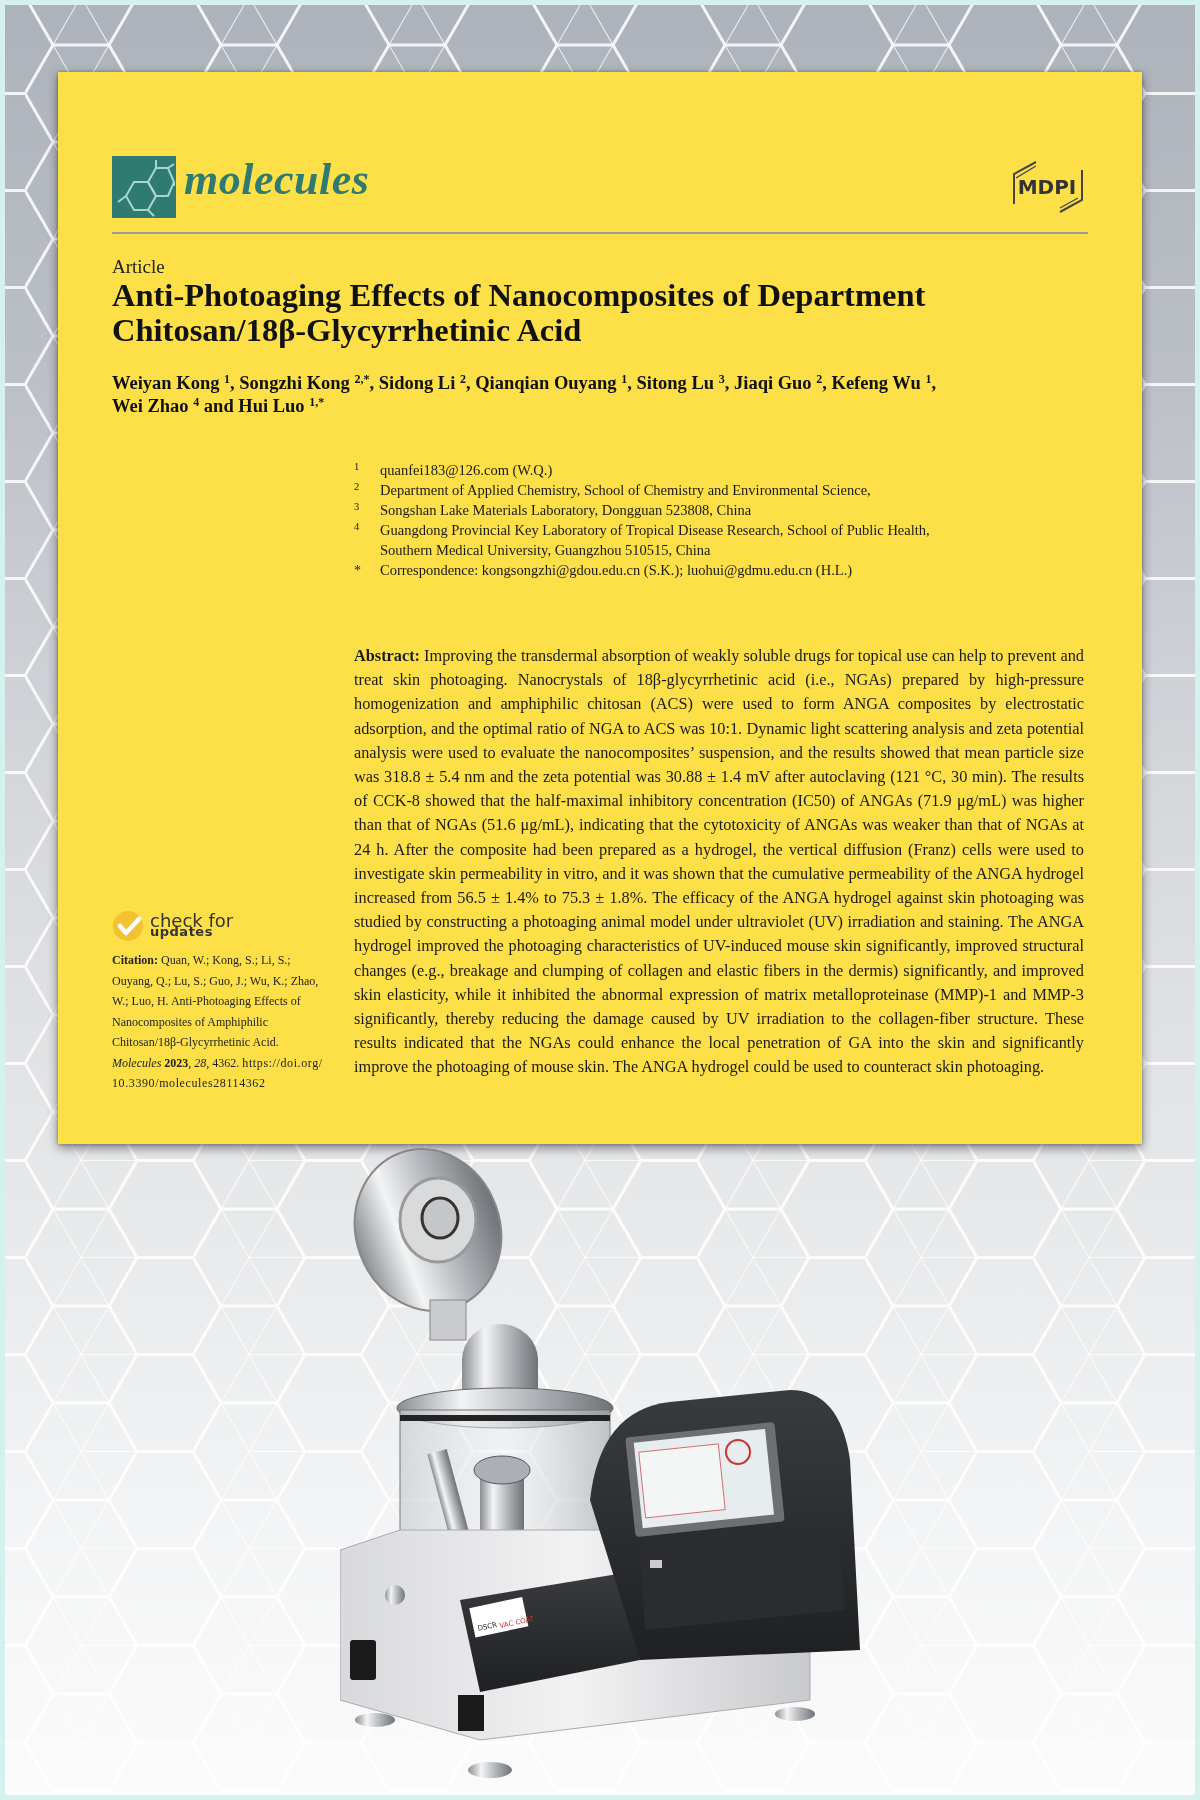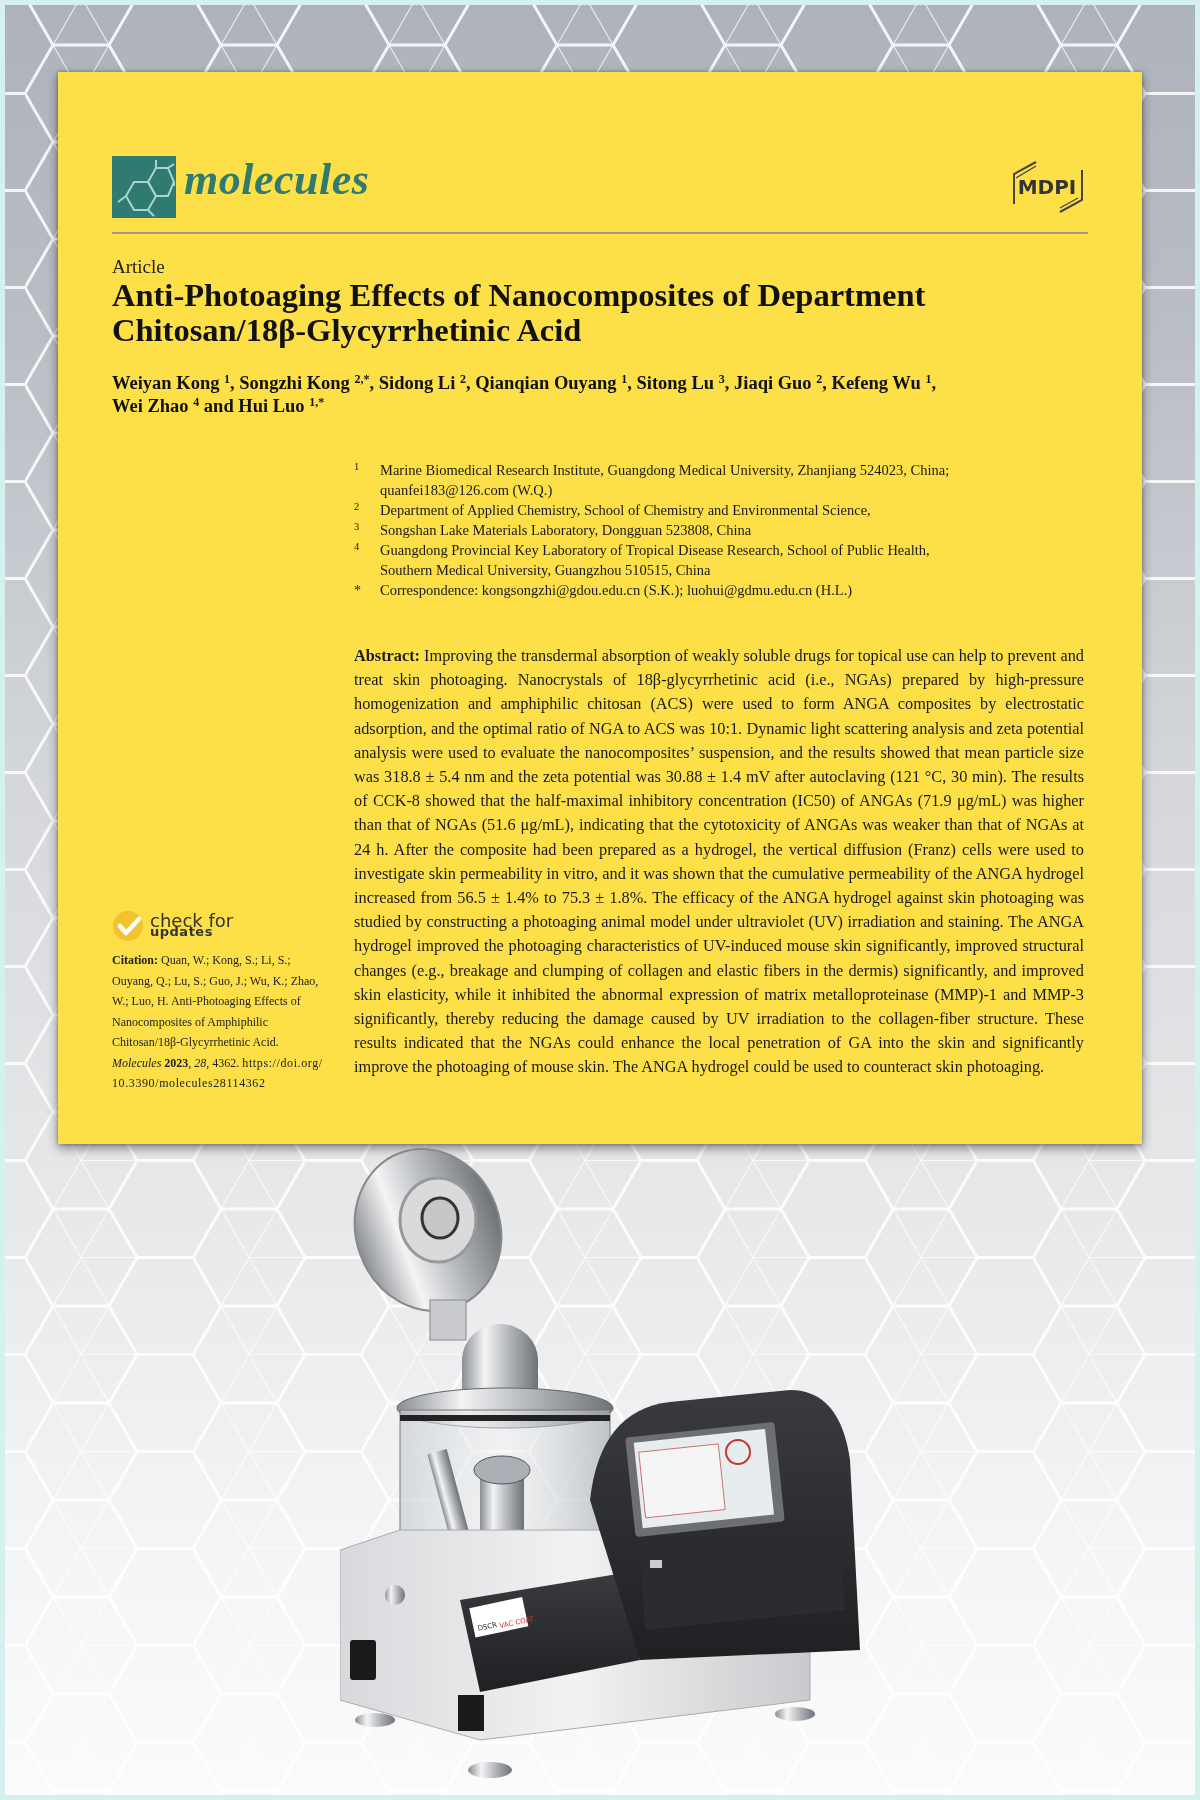--- a/index.html
+++ b/index.html
@@ -125,21 +125,20 @@
     </div>
     <div>
       <span>Wei Zhao</span>&nbsp;<sup>4</sup> and
       <span>Hui Luo</span>&nbsp;<sup>1,*</sup>
     </div>
   </div>
 
   <div class="affils">
     <div class="affil">
       <span class="num">1</span>
-      <div>Marine Biomedical Research Institute, Guangdong Medical University, Zhanjiang 524023, China;</div>
       <div>quanfei183@126.com (W.Q.)</div>
     </div>
     <div class="affil">
       <span class="num">2</span>
       <div>Department of Applied Chemistry, School of Chemistry and Environmental Science,</div>
     </div>
     <div class="affil">
       <span class="num">3</span>
       <div>Songshan Lake Materials Laboratory, Dongguan 523808, China</div>
     </div>

